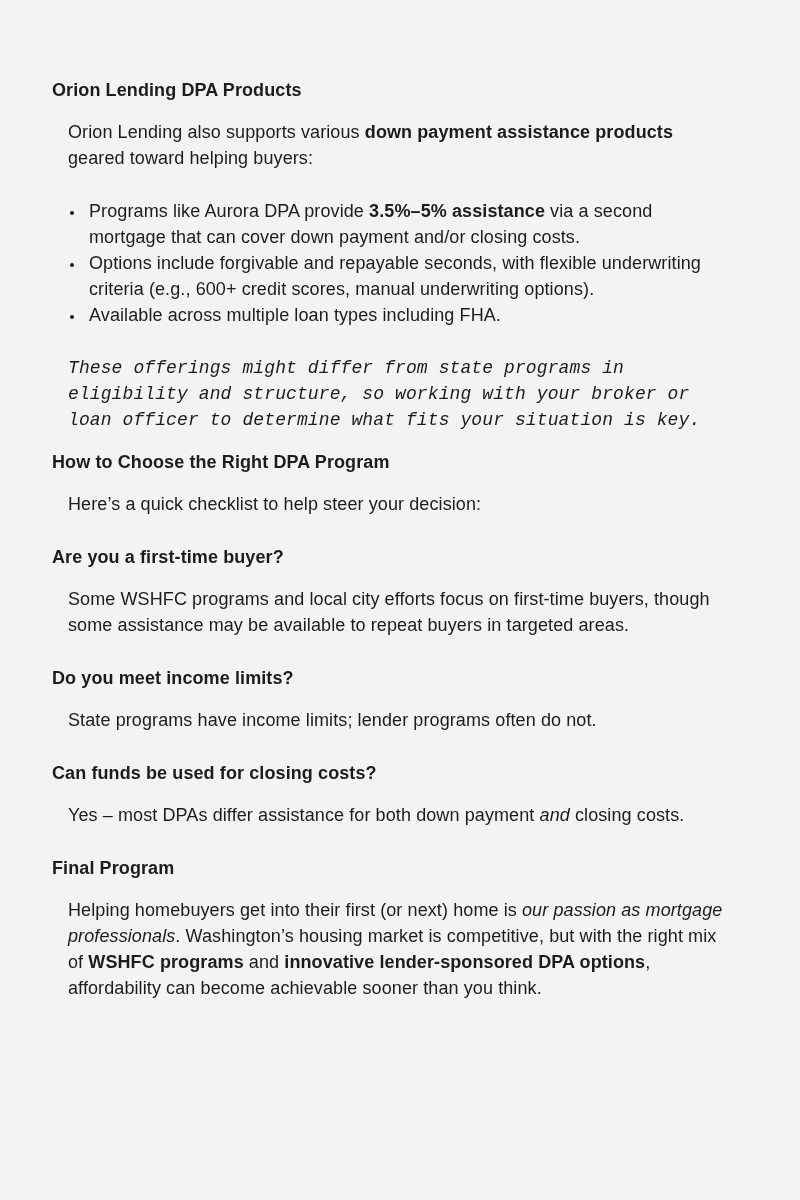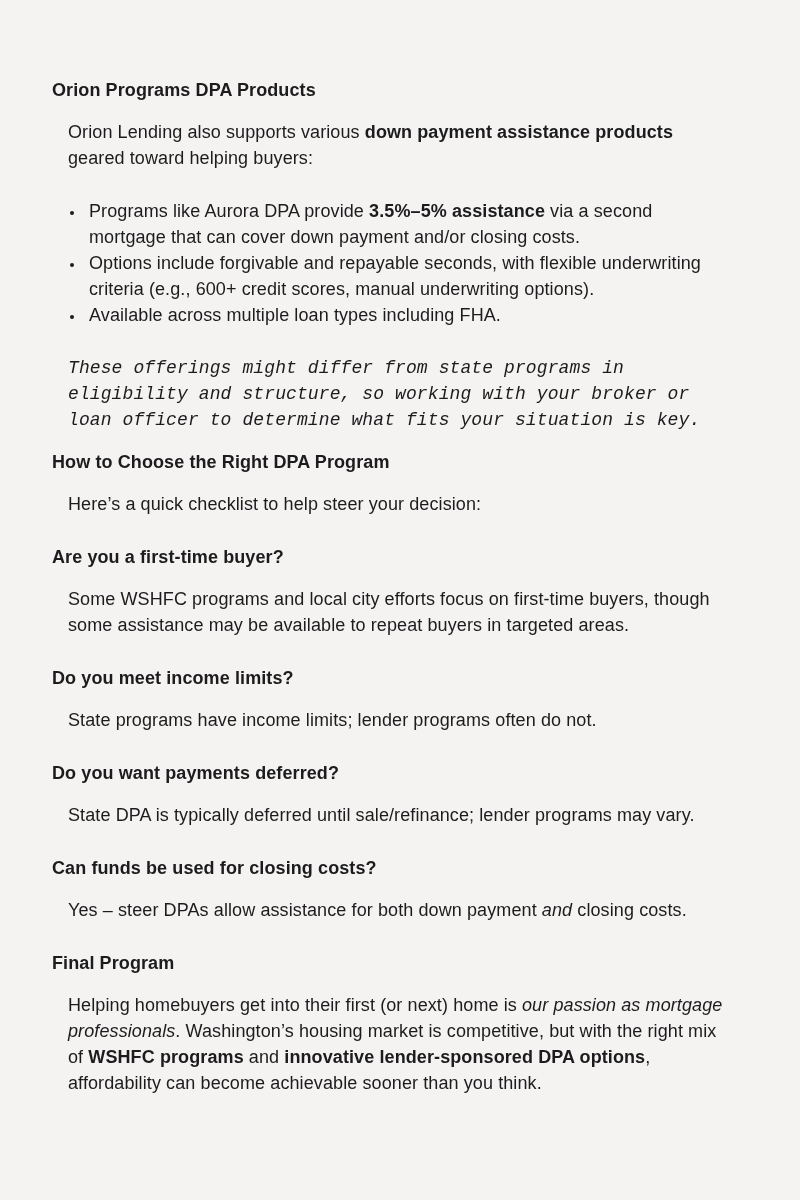--- a/index.html
+++ b/index.html
@@ -50,21 +50,21 @@
   ul.bullets li::marker {
     font-size: 14px;
   }
 </style>
 </head>
 <body>
 
 <main class="page">
 
   <section class="block">
-    <h2 class="heading">Orion Programs DPA Products</h2>
+    <h2 class="heading">Orion Lending DPA Products</h2>
     <p class="para"><span>Orion Lending also supports various </span><strong>down payment assistance products</strong><span> geared toward helping buyers:</span></p>
   </section>
 
   <ul class="bullets">
     <li><span>Programs like Aurora DPA provide </span><strong>3.5%–5% assistance</strong><span> via a second mortgage that can cover down payment and/or closing costs.</span></li>
     <li>Options include forgivable and repayable seconds, with flexible underwriting criteria (e.g., 600+ credit scores, manual underwriting options).</li>
     <li>Available across multiple loan types including FHA.</li>
   </ul>
 
   <p class="para italic block">These offerings might differ from state programs in eligibility and structure, so working with your broker or loan officer to determine what fits your situation is key.</p>
@@ -77,28 +77,24 @@
   <section class="block">
     <h2 class="heading">Are you a first-time buyer?</h2>
     <p class="para">Some WSHFC programs and local city efforts focus on first-time buyers, though some assistance may be available to repeat buyers in targeted areas.</p>
   </section>
 
   <section class="block">
     <h2 class="heading">Do you meet income limits?</h2>
     <p class="para">State programs have income limits; lender programs often do not.</p>
   </section>
 
-  <section class="block">
-    <h2 class="heading">Do you want payments deferred?</h2>
-    <p class="para">State DPA is typically deferred until sale/refinance; lender programs may vary.</p>
-  </section>
 
   <section class="block">
     <h2 class="heading">Can funds be used for closing costs?</h2>
-    <p class="para"><span>Yes – steer DPAs allow assistance for both down payment </span><em>and</em><span> closing costs.</span></p>
+    <p class="para"><span>Yes – most DPAs differ assistance for both down payment </span><em>and</em><span> closing costs.</span></p>
   </section>
 
   <section class="block">
     <h2 class="heading">Final Program</h2>
     <p class="para"><span>Helping homebuyers get into their first (or next) home is </span><em>our passion as mortgage professionals</em><span>. Washington’s housing market is competitive, but with the right mix of </span><strong>WSHFC programs</strong><span> and </span><strong>innovative lender-sponsored DPA options</strong><span>, affordability can become achievable sooner than you think.</span></p>
   </section>
 
 </main>
 
 </body></html>

